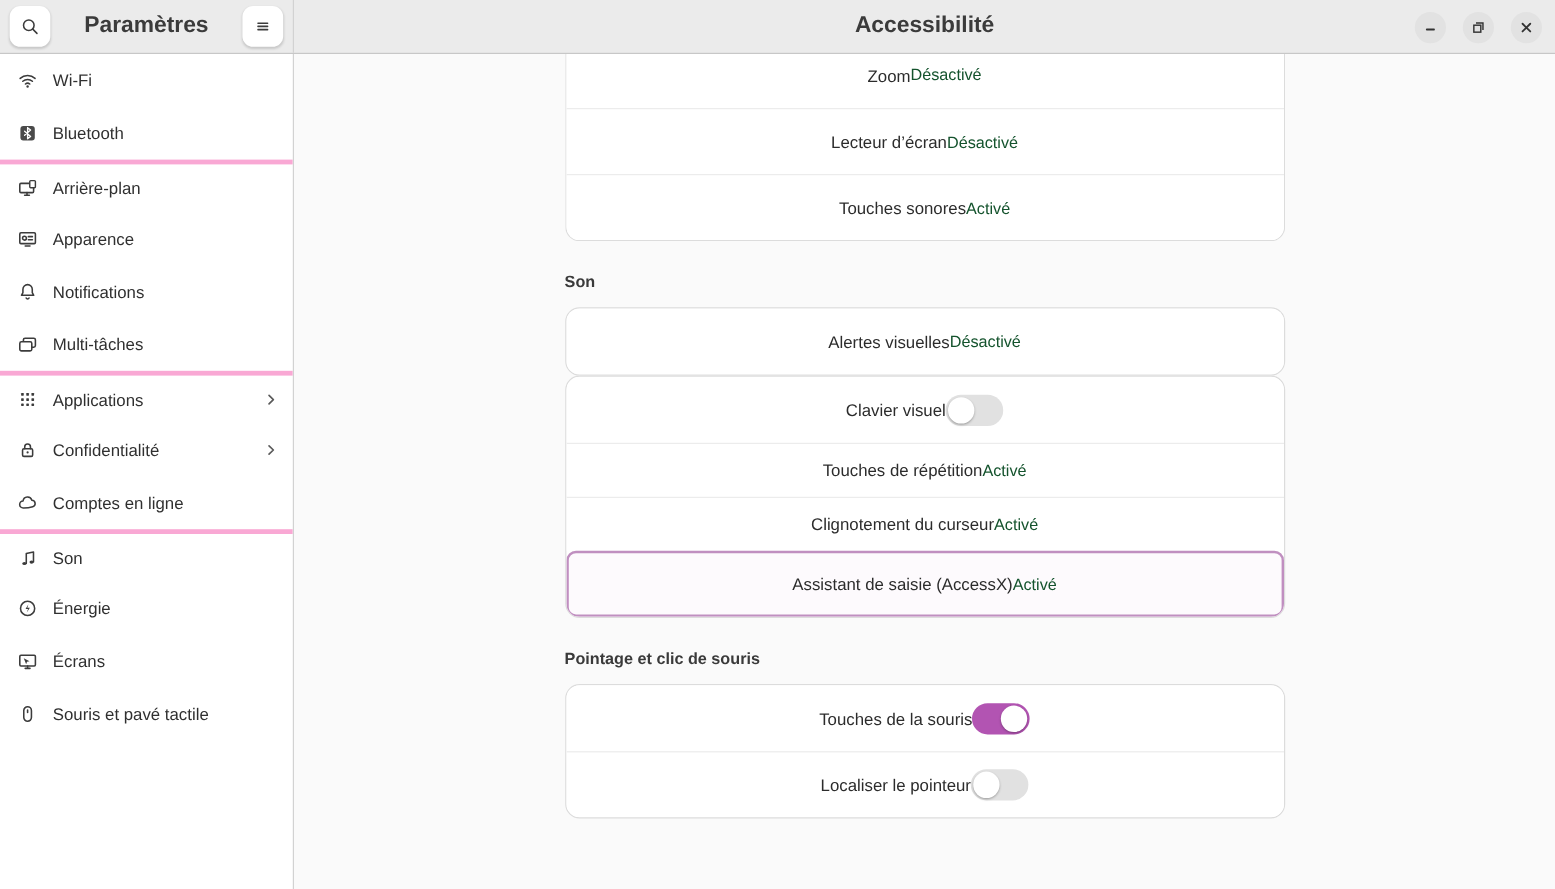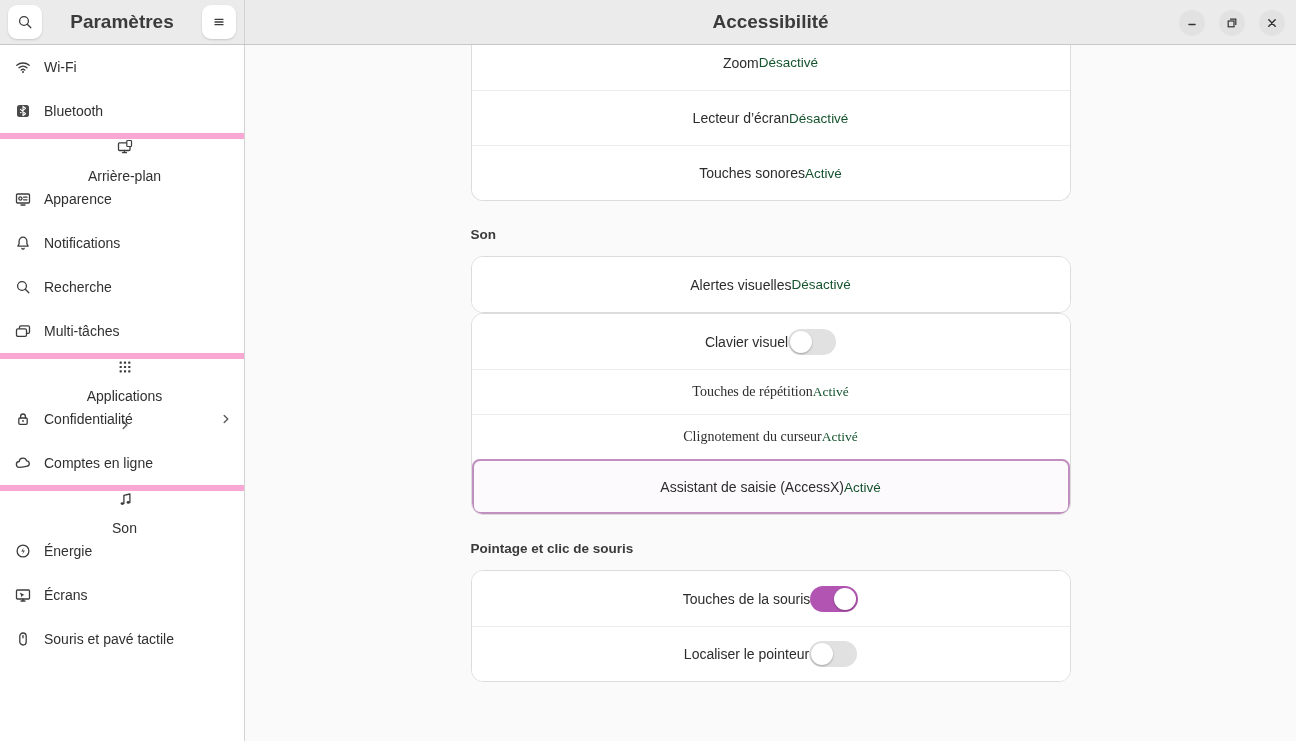--- a/index.html
+++ b/index.html
@@ -18,35 +18,35 @@
   .header-main { flex:1; position:relative; display:flex; align-items:center; justify-content:center; }
   .win-controls { position:absolute; right:11px; top:0; height:45px; display:flex; align-items:center; }
   .wbtn { width:26px; height:26px; border-radius:50%; background:#e2e2e2; margin-left:14px;
           display:flex; align-items:center; justify-content:center; cursor:pointer; }
 
   
   .body { flex:1; display:flex; min-height:0; }
   .sidebar { width:245px; flex:0 0 245px; background:#ffffff; border-right:1px solid #d2d2d2; overflow:hidden; }
   .side-item { height:44px; display:flex; align-items:center; gap:13px; padding:0 10px 0 15px;
                font-size:14px; color:#303030; cursor:pointer; }
-  .side-item.group-start { border-top:6px solid #f9a8d4;flex-direction:column; }
+  .side-item.group-start { border-top:4px solid #f9a8d4; }
   .side-item .icon { width:16px; height:16px; flex:0 0 16px; display:flex; }
   .side-item .lbl { flex:1; white-space:nowrap; }
   .side-item .chev { width:16px; height:16px; flex:0 0 16px; display:flex; }
 
   .content { flex:1; overflow:hidden; background:#fafafa; }
   .page { width:600px; margin:0 auto; }
 
   .section-title { margin:26px 0 14px; font-size:13.5px; font-weight:bold; color:#3a3a3a; }
   .card { background:#ffffff; border:1px solid #dcdcdc; border-radius:12px; overflow:hidden; }
   .card.clipped { margin-top:-10px; border-top-left-radius:0; border-top-right-radius:0; border-top:none; }
   .row { display:flex; align-items:center; justify-content:center; padding:0 16px;
          min-height:50px; cursor:pointer; background:#fff; }
   .row.tall { min-height:55px; }
-  .row.compact { min-height:45px;font-family:Liberation Serif, serif; }
+  .row.compact { min-height:45px; }
   .row + .row { border-top:1px solid #ececec; }
   .row .label { font-size:14px; color:#2c2c2c; }
   .row .value { font-size:13.5px; color:#14532d; }
   .row.focused { outline:2px solid var(--focus-ring); outline-offset:-2px; border-radius:8px;
                  background:#fdfafd; position:relative; z-index:1; }
 
   .toggle { width:48px; height:26px; border-radius:13px; background:#e1e1e1; position:relative;
             flex:0 0 48px; cursor:pointer; }
   .toggle .knob { position:absolute; top:2px; left:2px; width:22px; height:22px; border-radius:50%;
                   background:#fff; box-shadow:0 1px 2px rgba(0,0,0,.3); transition:left .1s; }
@@ -155,29 +155,20 @@
             <svg width="16" height="16" viewBox="0 0 16 16">
               <path fill="none" stroke="#3c3c3c" stroke-width="1.3" stroke-linecap="round" stroke-linejoin="round" d="M8 2.2 a3.9 3.9 0 0 1 3.9 3.9 v2.7 l1.2 2.3 H2.9 L4.1 8.8 V6.1 A3.9 3.9 0 0 1 8 2.2 z"></path>
               <path fill="none" stroke="#3c3c3c" stroke-width="1.3" stroke-linecap="round" stroke-linejoin="round" d="M6.8 13.3 a1.3 1.3 0 0 0 2.4 0"></path>
             </svg>
           </span>
           <span class="lbl">Notifications</span>
         </div>
         <div class="side-item">
           <span class="icon">
             <svg width="16" height="16" viewBox="0 0 16 16">
-              <circle fill="none" stroke="#3c3c3c" stroke-width="1.3" stroke-linecap="round" stroke-linejoin="round" cx="7" cy="7" r="4.4"></circle>
-              <path fill="none" stroke="#3c3c3c" stroke-width="1.3" stroke-linecap="round" stroke-linejoin="round" d="M10.3 10.3 L13.8 13.8"></path>
-            </svg>
-          </span>
-          <span class="lbl">Recherche</span>
-        </div>
-        <div class="side-item">
-          <span class="icon">
-            <svg width="16" height="16" viewBox="0 0 16 16">
               <rect fill="none" stroke="#3c3c3c" stroke-width="1.3" stroke-linecap="round" stroke-linejoin="round" x="4.5" y="2.8" width="10" height="7.6" rx="1.4"></rect>
               <rect x="1.5" y="5.8" width="10" height="7.6" rx="1.4" fill="#fff" stroke="#3c3c3c" stroke-width="1.3"></rect>
             </svg>
           </span>
           <span class="lbl">Multi-tâches</span>
         </div>
         <div class="side-item group-start">
           <span class="icon">
             <svg width="16" height="16" viewBox="0 0 16 16">
               <g fill="#3c3c3c">

